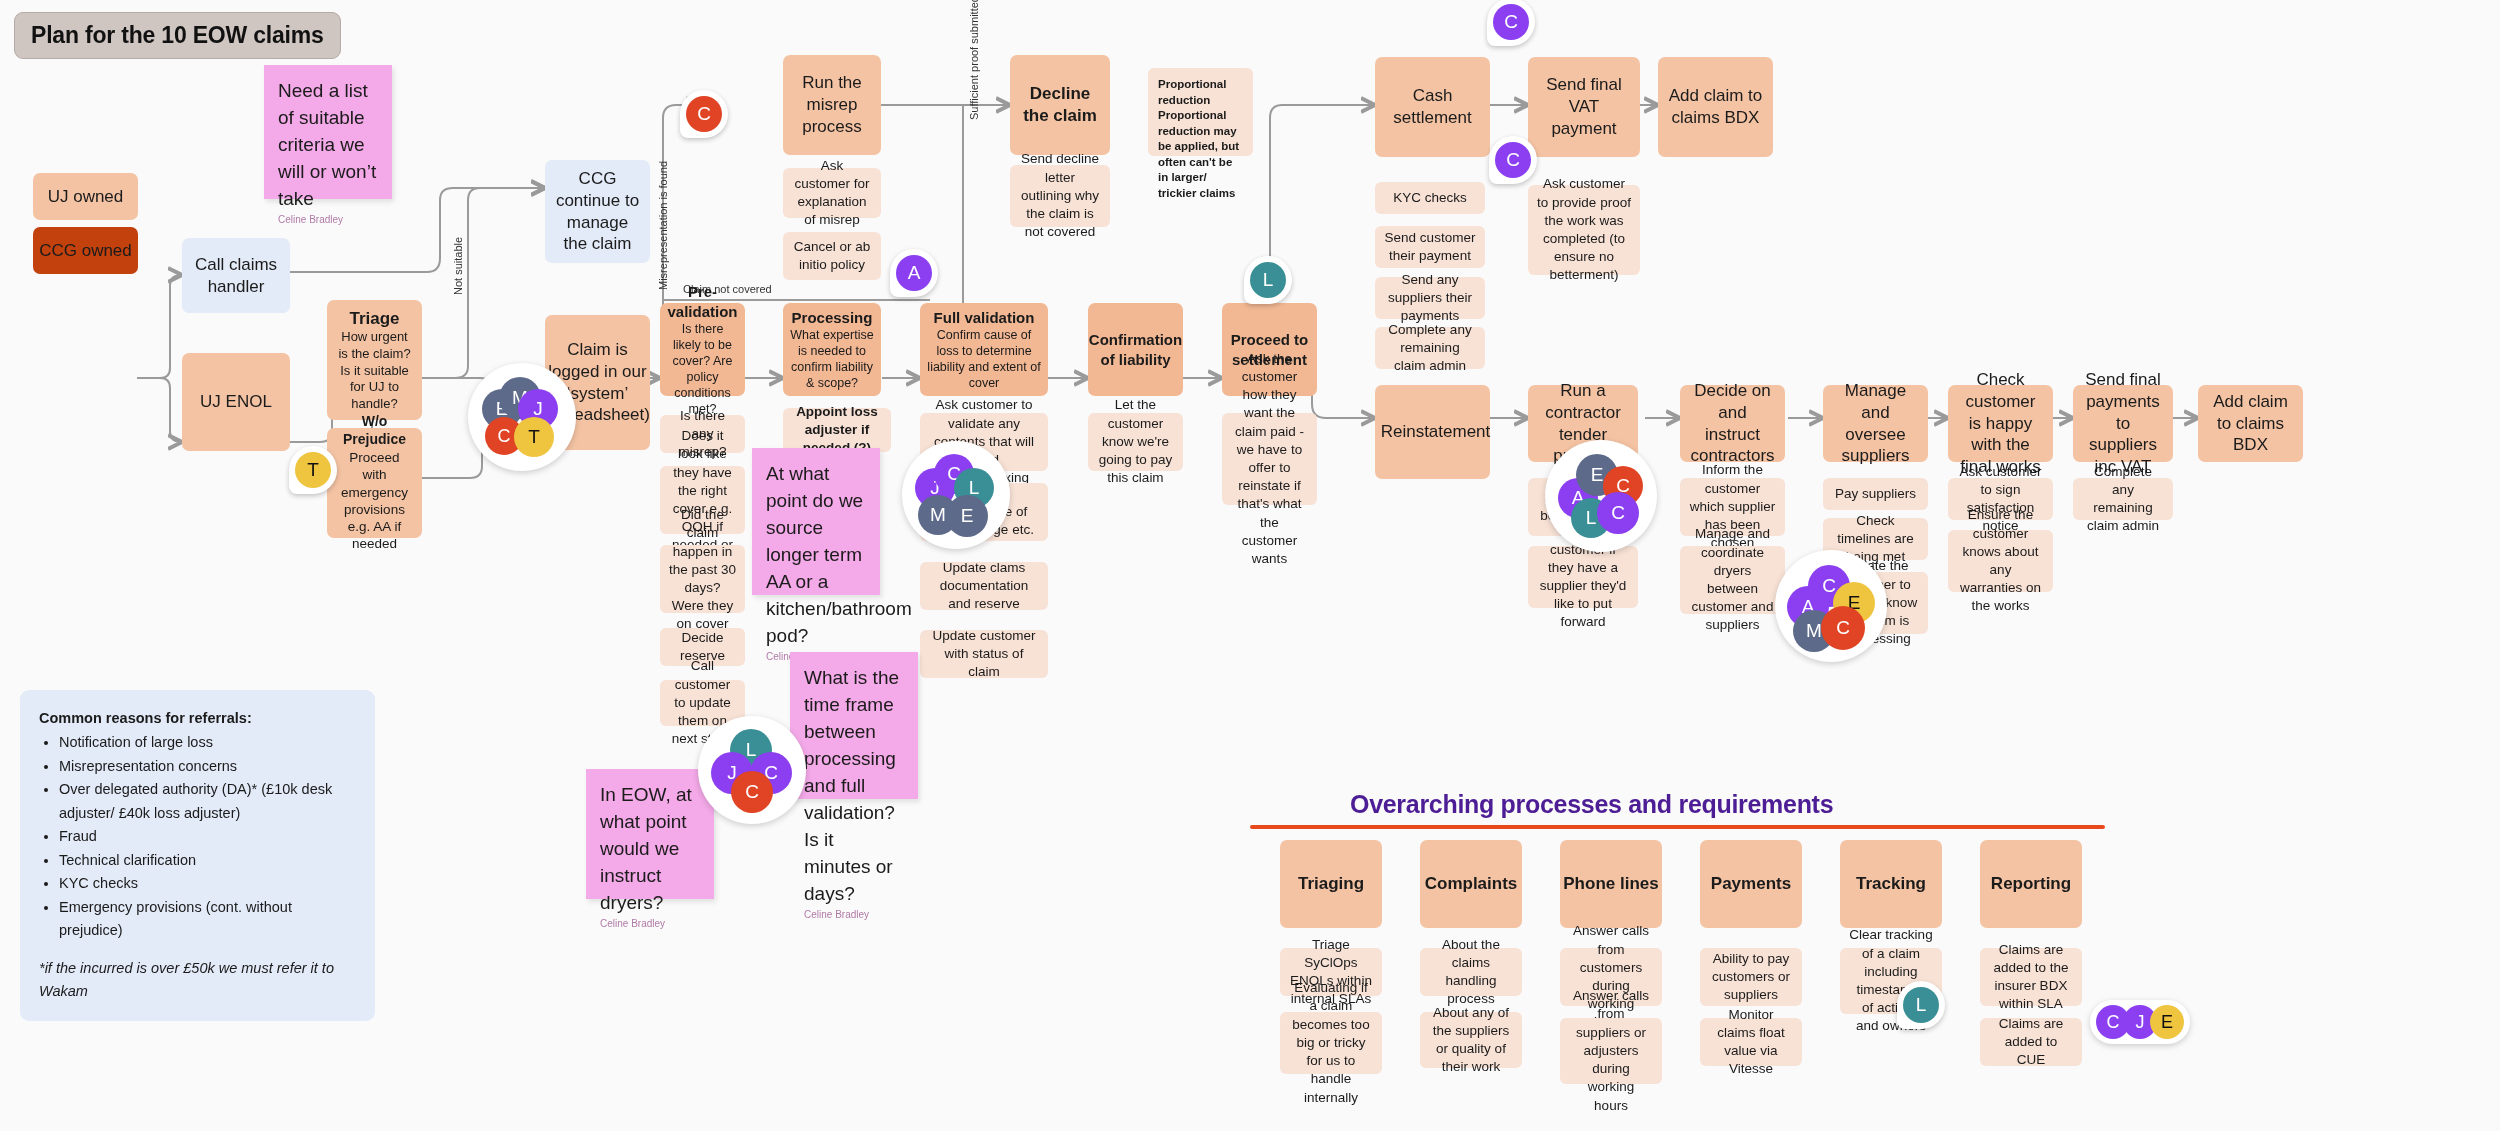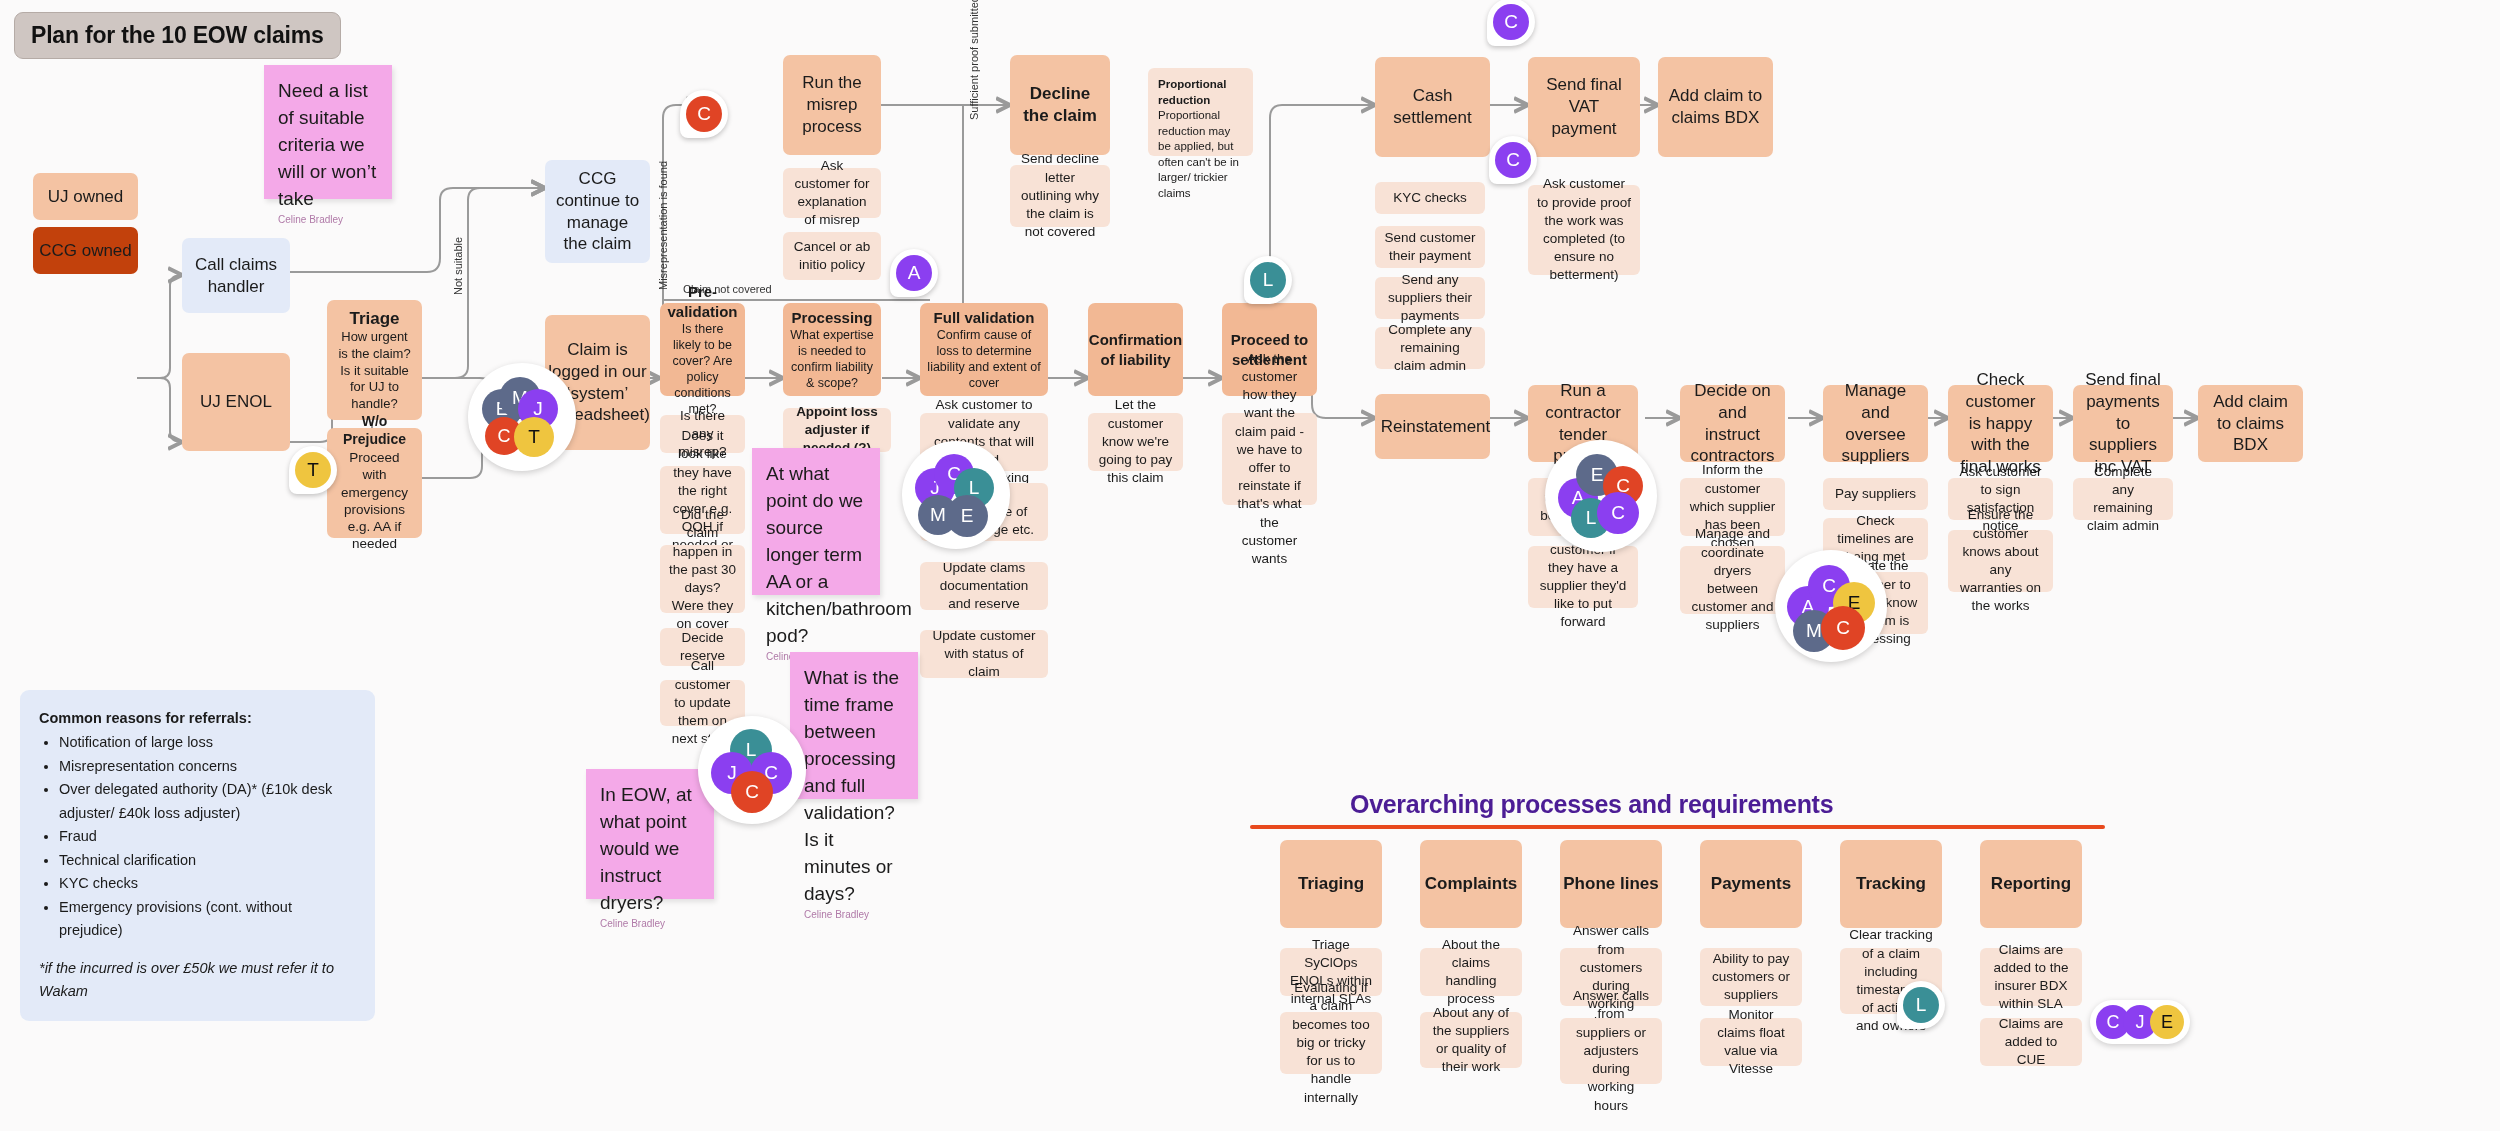--- a/index.html
+++ b/index.html
@@ -208,21 +208,21 @@
 
   <div class="node box box-orange" style="left:783px; top:55px; width:98px; height:100px;">Run the misrep process</div>
   <div class="node box box-orange stack" style="left:1010px; top:55px; width:100px; height:100px;">
     <span class="ttl">Decline the claim</span>
   </div>
   <div class="node box box-sub" style="left:783px; top:168px; width:98px; height:50px;">Ask customer for explanation of misrep</div>
   <div class="node box box-sub" style="left:783px; top:232px; width:98px; height:48px;">Cancel or ab initio policy</div>
   <div class="node box box-sub" style="left:1010px; top:165px; width:100px; height:62px;">Send decline letter outlining why the claim is not covered</div>
   <div class="node box box-sub-b stack" style="left:1148px; top:68px; width:105px; height:88px; align-items:flex-start; justify-content:flex-start;">
     <span style="font-weight:bold; font-size:11.5px;">Proportional reduction</span>
-    <span style="font-size:11.5px;">Proportional reduction may be applied, but often can't be in larger/ trickier claims</span>
+    <span style="font-size:11.5px;font-weight:bold;">Proportional reduction may be applied, but often can't be in larger/ trickier claims</span>
   </div>
 
   <div class="node box box-sub" style="left:660px; top:415px; width:85px; height:38px;">Is there any misrep?</div>
   <div class="node box box-sub" style="left:660px; top:466px; width:85px; height:68px;">Does it look like they have the right cover e.g. OOH if needed or AD?</div>
   <div class="node box box-sub" style="left:660px; top:545px; width:85px; height:68px;">Did the claim happen in the past 30 days? Were they on cover then?</div>
   <div class="node box box-sub" style="left:660px; top:628px; width:85px; height:38px;">Decide reserve</div>
   <div class="node box box-sub" style="left:660px; top:680px; width:85px; height:46px;">Call customer to update them on next steps</div>
 
   <div class="node box box-sub" style="left:783px; top:408px; width:108px; height:44px; font-weight:bold;">Appoint loss adjuster if needed (?)</div>
 
@@ -238,21 +238,21 @@
   <div class="node box box-orange" style="left:1375px; top:57px; width:115px; height:100px;">Cash settlement</div>
   <div class="node box box-orange" style="left:1528px; top:57px; width:112px; height:100px;">Send final VAT payment</div>
   <div class="node box box-orange" style="left:1658px; top:57px; width:115px; height:100px;">Add claim to claims BDX</div>
 
   <div class="node box box-sub" style="left:1375px; top:182px; width:110px; height:32px;">KYC checks</div>
   <div class="node box box-sub" style="left:1375px; top:226px; width:110px; height:42px;">Send customer their payment</div>
   <div class="node box box-sub" style="left:1375px; top:277px; width:110px; height:42px;">Send any suppliers their payments</div>
   <div class="node box box-sub" style="left:1375px; top:327px; width:110px; height:42px;">Complete any remaining claim admin</div>
   <div class="node box box-sub" style="left:1528px; top:185px; width:112px; height:90px;">Ask customer to provide proof the work was completed (to ensure no betterment)</div>
 
-  <div class="node box box-orange" style="left:1375px; top:394px; width:115px; height:65px;padding-left:16px;">Reinstatement</div>
+  <div class="node box box-orange" style="left:1375px; top:385px; width:115px; height:94px;padding-left:16px;">Reinstatement</div>
   <div class="node box box-orange" style="left:1528px; top:385px; width:110px; height:77px;">Run a contractor tender process</div>
   <div class="node box box-orange" style="left:1680px; top:385px; width:105px; height:77px;">Decide on and instruct contractors</div>
   <div class="node box box-orange" style="left:1823px; top:385px; width:105px; height:77px;">Manage and oversee suppliers</div>
   <div class="node box box-orange" style="left:1948px; top:385px; width:105px; height:77px;">Check customer is happy with the final works</div>
   <div class="node box box-orange" style="left:2073px; top:385px; width:100px; height:77px;">Send final payments to suppliers inc VAT</div>
   <div class="node box box-orange" style="left:2198px; top:385px; width:105px; height:77px;">Add claim to claims BDX</div>
 
   <div class="node box box-sub" style="left:1528px; top:478px; width:110px; height:58px;">Check timelines are being met and must</div>
   <div class="node box box-sub" style="left:1528px; top:546px; width:110px; height:62px;">Ask the customer if they have a supplier they'd like to put forward</div>
   <div class="node box box-sub" style="left:1680px; top:478px; width:105px; height:58px;">Inform the customer which supplier has been chosen</div>

